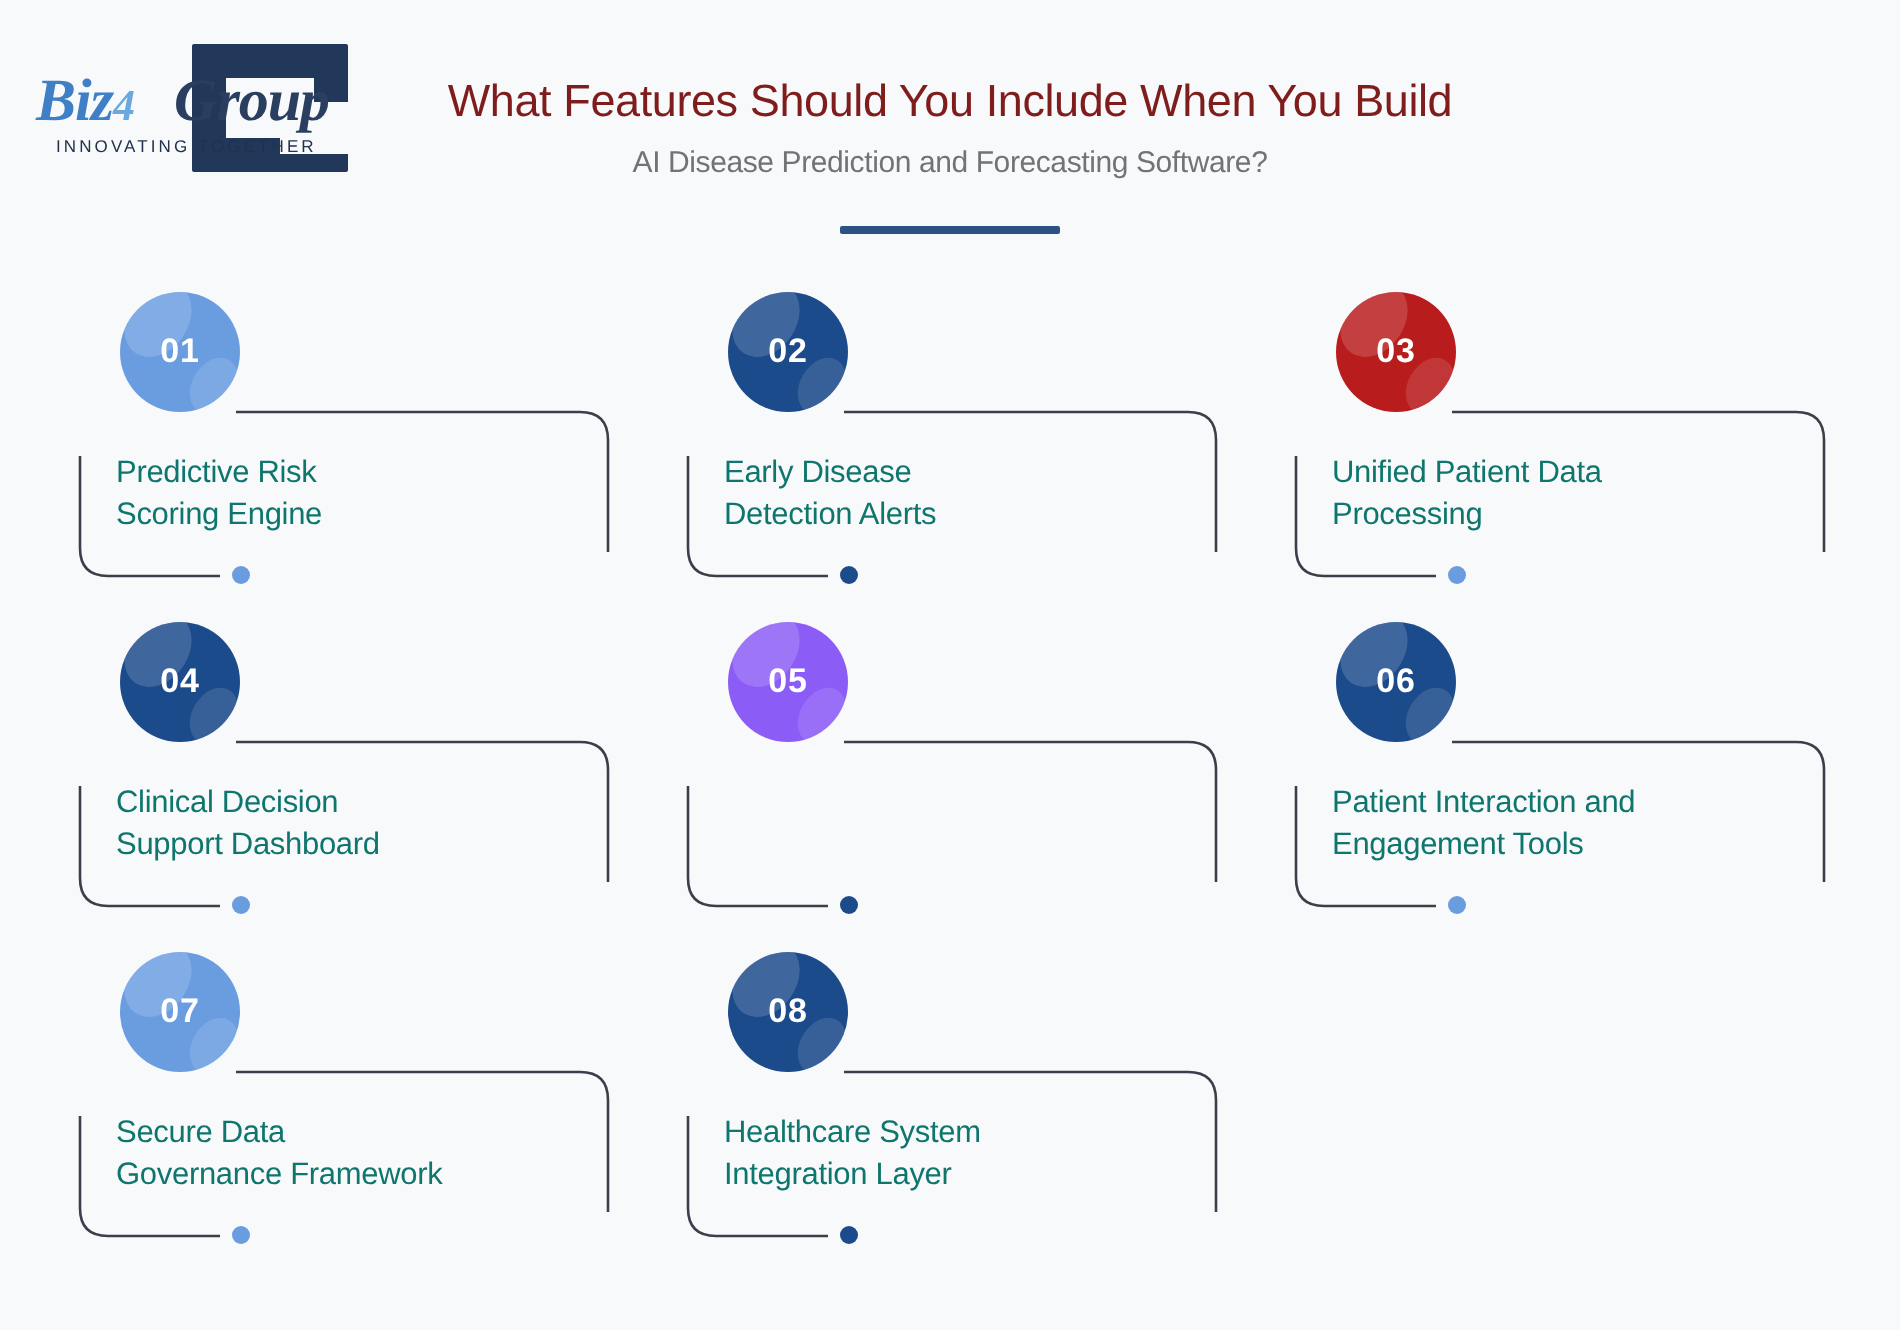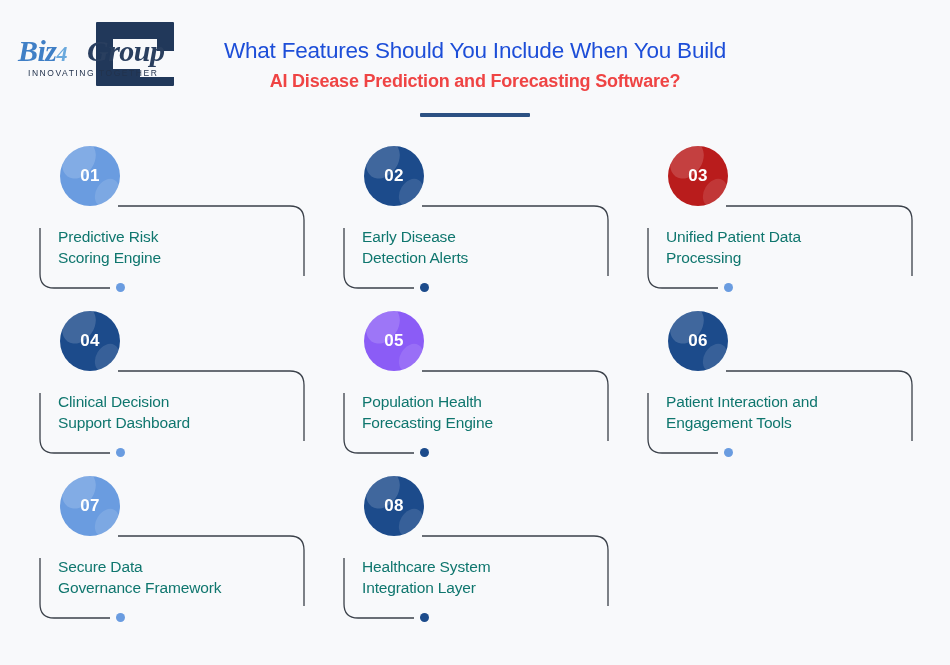--- a/index.html
+++ b/index.html
@@ -52,25 +52,25 @@
     color: #22324c;
     white-space: nowrap;
     z-index: 3;
   }
 
   .title-wrap {
     position: absolute; left: 175px; top: 36px;
     width: 600px; text-align: center;
   }
   .title-line1 {
-    font-size: 22.5px; font-weight: 400; color: #1d4ed8;
+    font-size: 22.5px; font-weight: 400; color: #7f1d1d;
     letter-spacing: -0.2px; line-height: 30px; white-space: nowrap;
   }
   .title-line2 {
-    font-size: 18px; font-weight: 700; color: #ef4444;
+    font-size: 15px; font-weight: 400; color: #737373;
     letter-spacing: -0.2px; line-height: 31px; white-space: nowrap;
   }
   .title-rule {
     position: absolute; left: 420px; top: 113px;
     width: 110px; height: 4px; background: #2c5183; border-radius: 1px;
   }
 
   
   .grid { position: absolute; left: 0; top: 140px; width: 950px; }
   .row { position: relative; height: 165px; }
@@ -211,24 +211,20 @@
         <div class="card col1">
           <svg class="card-outline" viewBox="0 0 300 165">
             <path d="M 80 66 L 252 66 Q 266 66 266 80 L 266 136" fill="none" stroke="#3a4049" stroke-width="1.3"></path>
             <path d="M 2 88 L 2 134 Q 2 148 16 148 L 72 148" fill="none" stroke="#3a4049" stroke-width="1.3"></path>
           </svg>
           <div class="num-circle" style="background: #8b5cf6;">
             <span class="shine1"></span>
             <span class="shine2"></span>
             <span class="numtext">05</span>
           </div>
-          <div class="card-label">
-            <span class="l2">Population Health</span>
-            <span class="l2">Forecasting Engine</span>
-          </div>
           <div class="card-dot" style="background: rgb(28, 75, 139);"></div>
         </div>
         <div class="card col2">
           <svg class="card-outline" viewBox="0 0 300 165">
             <path d="M 80 66 L 252 66 Q 266 66 266 80 L 266 136" fill="none" stroke="#3a4049" stroke-width="1.3"></path>
             <path d="M 2 88 L 2 134 Q 2 148 16 148 L 72 148" fill="none" stroke="#3a4049" stroke-width="1.3"></path>
           </svg>
           <div class="num-circle" style="background: rgb(28, 75, 139);">
             <span class="shine1"></span>
             <span class="shine2"></span>

